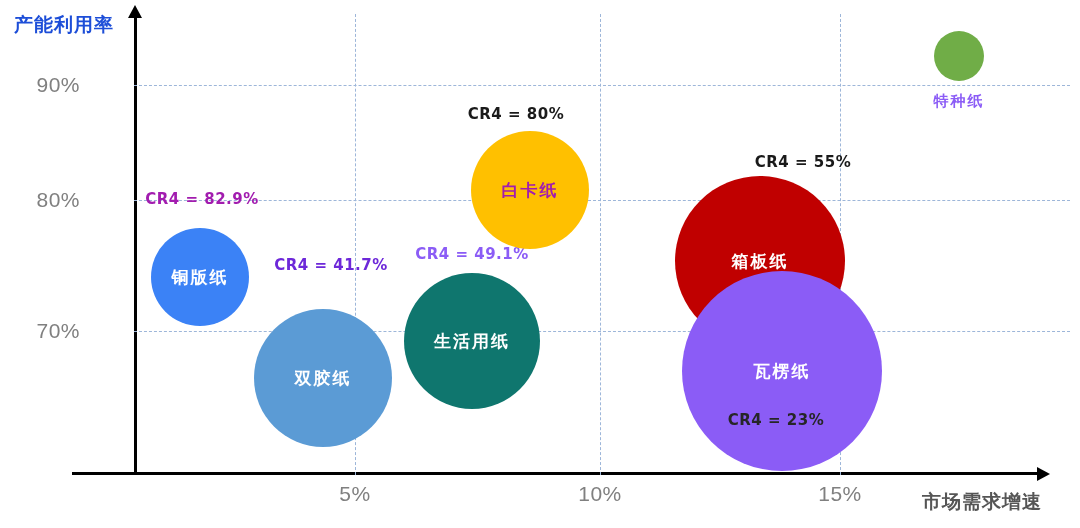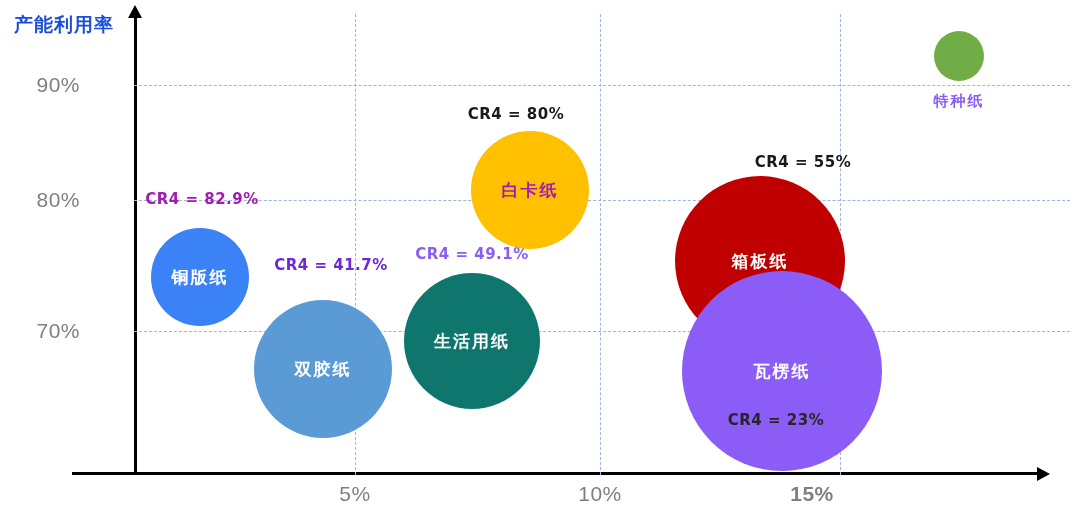--- a/index.html
+++ b/index.html
@@ -156,44 +156,45 @@
 <body>
 
 <div id="root">
 
   <div id="y-axis" class="axis-line"></div>
   <div class="arrow-up"></div>
   <div id="x-axis" class="axis-line"></div>
   <div class="arrow-right"></div>
 
   <div id="y-axis-title">产能利用率</div>
+  <div id="x-axis-title">市场需求增速</div>
 
   <div id="grid-layer">
       <div class="grid-h" style="top: 85px;"></div>
       <div class="grid-h" style="top: 200px;"></div>
       <div class="grid-h" style="top: 331px;"></div>
       <div class="grid-v" style="left: 355px;"></div>
       <div class="grid-v" style="left: 600px;"></div>
       <div class="grid-v" style="left: 840px;"></div>
     </div>
   <div id="tick-layer">
       <div class="ytick" style="top: 85px;">90%</div>
       <div class="ytick" style="top: 200px;">80%</div>
       <div class="ytick" style="top: 331px;">70%</div>
       <div class="xtick" style="left: 355px;">5%</div>
       <div class="xtick" style="left: 600px;">10%</div>
-      <div class="xtick" style="left: 812px; font-weight: bold;">15%</div>
+      <div class="xtick" style="left: 840px;">15%</div>
     </div>
 
   <div id="bubble-layer">
       <div class="bubble" style="left: 151px; top: 228px; width: 98px; height: 98px; background: #3b82f6;">
         <span class="bubble-label" style="color: rgb(255, 255, 255);">铜版纸</span>
       </div>
       <div class="outside-label" style="left: 202px; top: 190px; color: #a21caf; text-align: center;">CR4 = 82.9%</div>
-      <div class="bubble" style="left: 254px; top: 300px; width: 138px; height: 138px; background: rgb(91, 155, 213);">
+      <div class="bubble" style="left: 254px; top: 309px; width: 138px; height: 138px; background: rgb(91, 155, 213);">
         <span class="bubble-label" style="color: rgb(255, 255, 255);">双胶纸</span>
       </div>
       <div class="outside-label" style="left: 331px; top: 256px; color: #6d28d9;">CR4 = 41.7%</div>
       <div class="bubble" style="left: 404px; top: 273px; width: 136px; height: 136px; background: #0f766e;">
         <span class="bubble-label" style="color: rgb(255, 255, 255);">生活用纸</span>
       </div>
       <div class="outside-label" style="left: 472px; top: 245px; color: #8b5cf6;">CR4 = 49.1%</div>
       <div class="bubble" style="left: 471px; top: 131px; width: 118px; height: 118px; background: rgb(255, 192, 0);">
         <span class="bubble-label" style="color: #a21caf;">白卡纸</span>
       </div>

